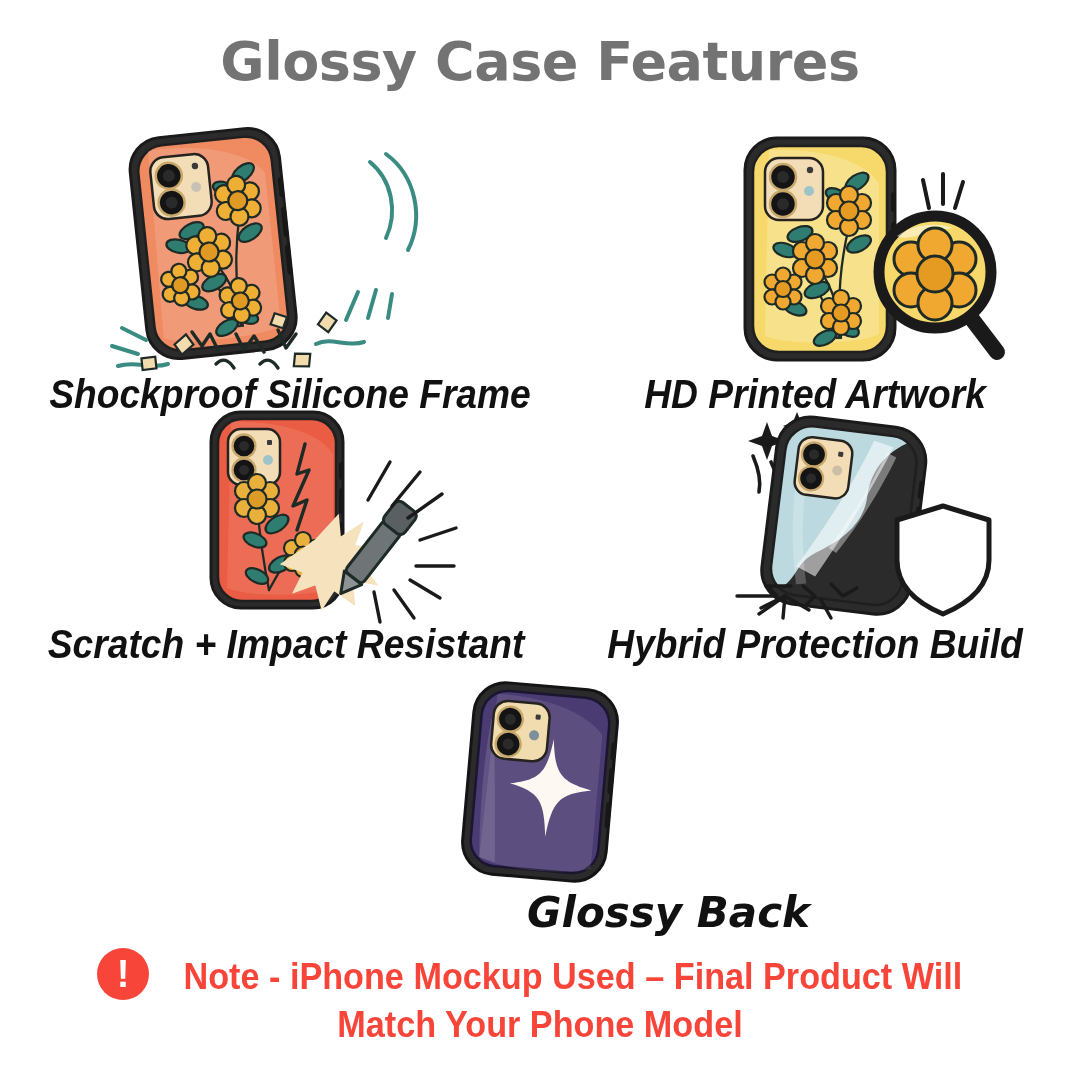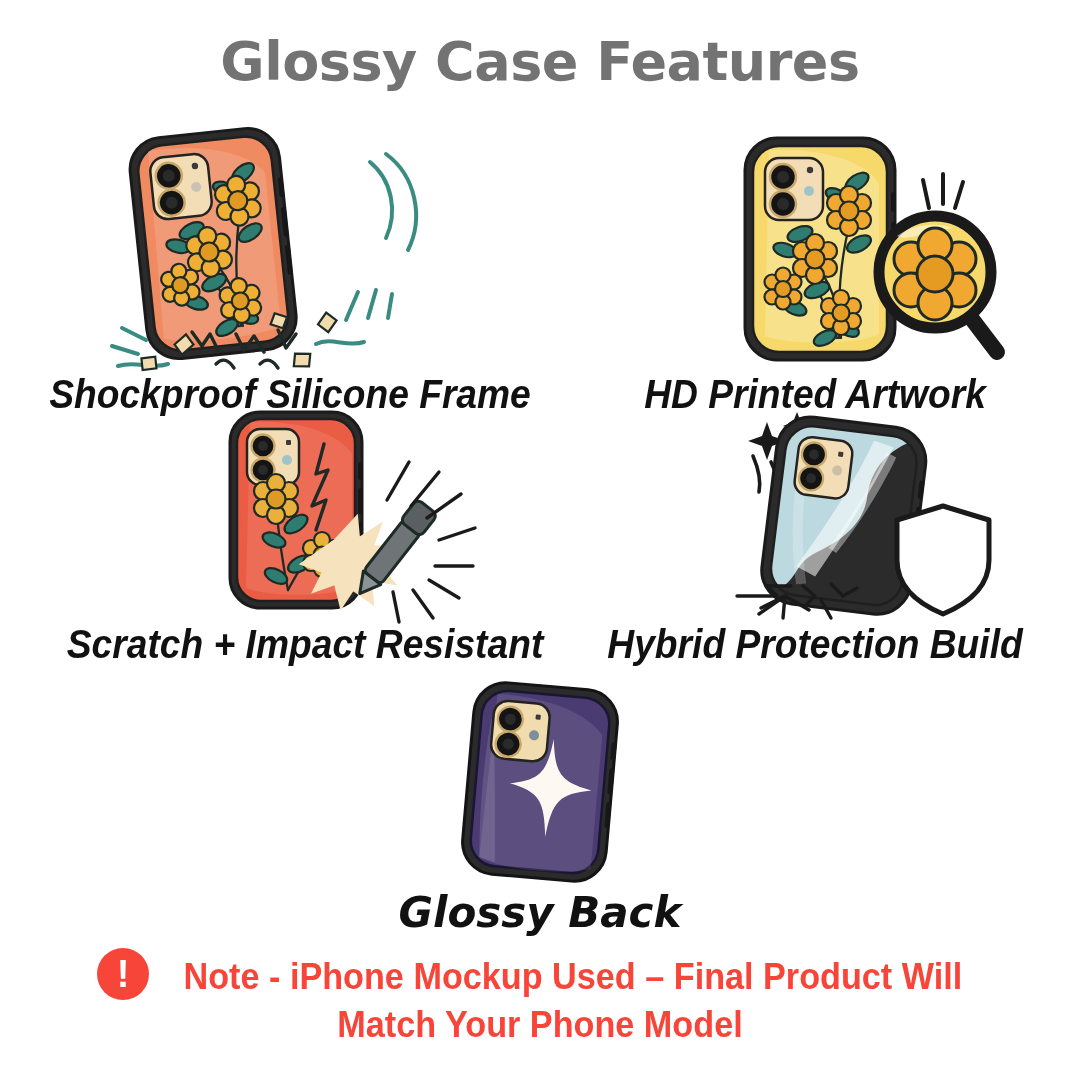--- a/index.html
+++ b/index.html
@@ -259,21 +259,21 @@
             <circle cx="0" cy="-27" r="17" fill="#f0a830" stroke="#1d2a26" stroke-width="3"></circle>
             <circle cx="0" cy="31" r="17" fill="#f0a830" stroke="#1d2a26" stroke-width="3"></circle>
             <circle cx="0" cy="2" r="18" fill="#e59b22" stroke="#1d2a26" stroke-width="3"></circle>
           </g>
         </g>
       </svg>
     </div>
     <div class="label" style="left:0;top:252px;">HD Printed Artwork</div>
   </div>
 
-  <div class="cell" style="left:35px;top:400px;width:540px;height:290px;">
+  <div class="cell" style="left:16px;top:400px;width:540px;height:290px;">
     <div class="art" style="left:0;top:0;width:540px;height:225px;">
       <svg width="540" height="225" viewBox="0 0 540 225">
         <g transform="translate(195,12)">
           <rect x="0" y="0" width="132" height="196" rx="30" fill="#2b2b2b" stroke="#1a1a1a" stroke-width="3"></rect>
           <rect x="7" y="7" width="118" height="182" rx="24" fill="#ea5c43" stroke="#1f1f1f" stroke-width="2.5"></rect>
           <path d="M20 10 C66 8 108 20 122 42 L122 176 C104 184 40 186 16 176 Z" fill="rgba(255,255,255,0.10)"></path>
           <rect x="17" y="17" width="52" height="56" rx="13" fill="#f3ddb6" stroke="#24231f" stroke-width="2.5"></rect>
           <circle cx="33" cy="34" r="11.5" fill="#141414" stroke="#c8a76a" stroke-width="2.3"></circle>
           <circle cx="33" cy="34" r="5" fill="#2a2a2a"></circle>
           <circle cx="33" cy="58" r="11.5" fill="#141414" stroke="#c8a76a" stroke-width="2.3"></circle>
@@ -416,21 +416,21 @@
           <rect x="62" y="29" width="5" height="5" rx="1" fill="#3a3a3a"></rect>
           <circle cx="62" cy="50" r="5" fill="#7d8f9a"></circle>
           <rect x="140" y="50" width="5" height="18" rx="2.5" fill="#171717"></rect>
           <rect x="140" y="76" width="5" height="26" rx="2.5" fill="#171717"></rect>
           <rect x="140" y="110" width="5" height="26" rx="2.5" fill="#171717"></rect>
 
           <path d="M82 52 C86 86 92 94 124 100 C92 106 86 114 82 150 C78 114 72 106 42 100 C72 94 78 86 82 52 Z" fill="#fdf8f1"></path>
         </g>
       </svg>
     </div>
-    <div class="label" style="left:0;top:208px;font-family:'DejaVu Sans',sans-serif;font-size:42px;transform:none;">Glossy Back</div>
+    <div class="label" style="left:0;top:208px;font-family:'DejaVu Sans',sans-serif;font-size:42px;transform:none;text-align:right;">Glossy Back</div>
   </div>
 
   <div class="note">
     <div class="note-row">
       <span class="bang">!</span>
       <span class="note-line">Note - iPhone Mockup Used – Final Product Will</span>
     </div>
     <span class="note-line">Match Your Phone Model</span>
   </div>
 

